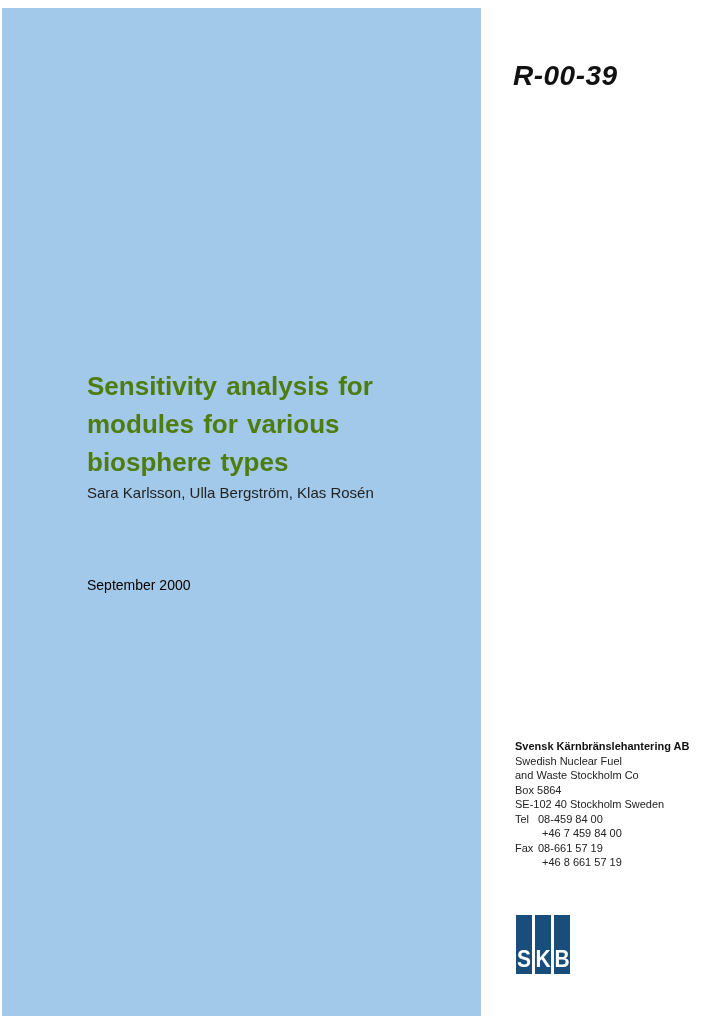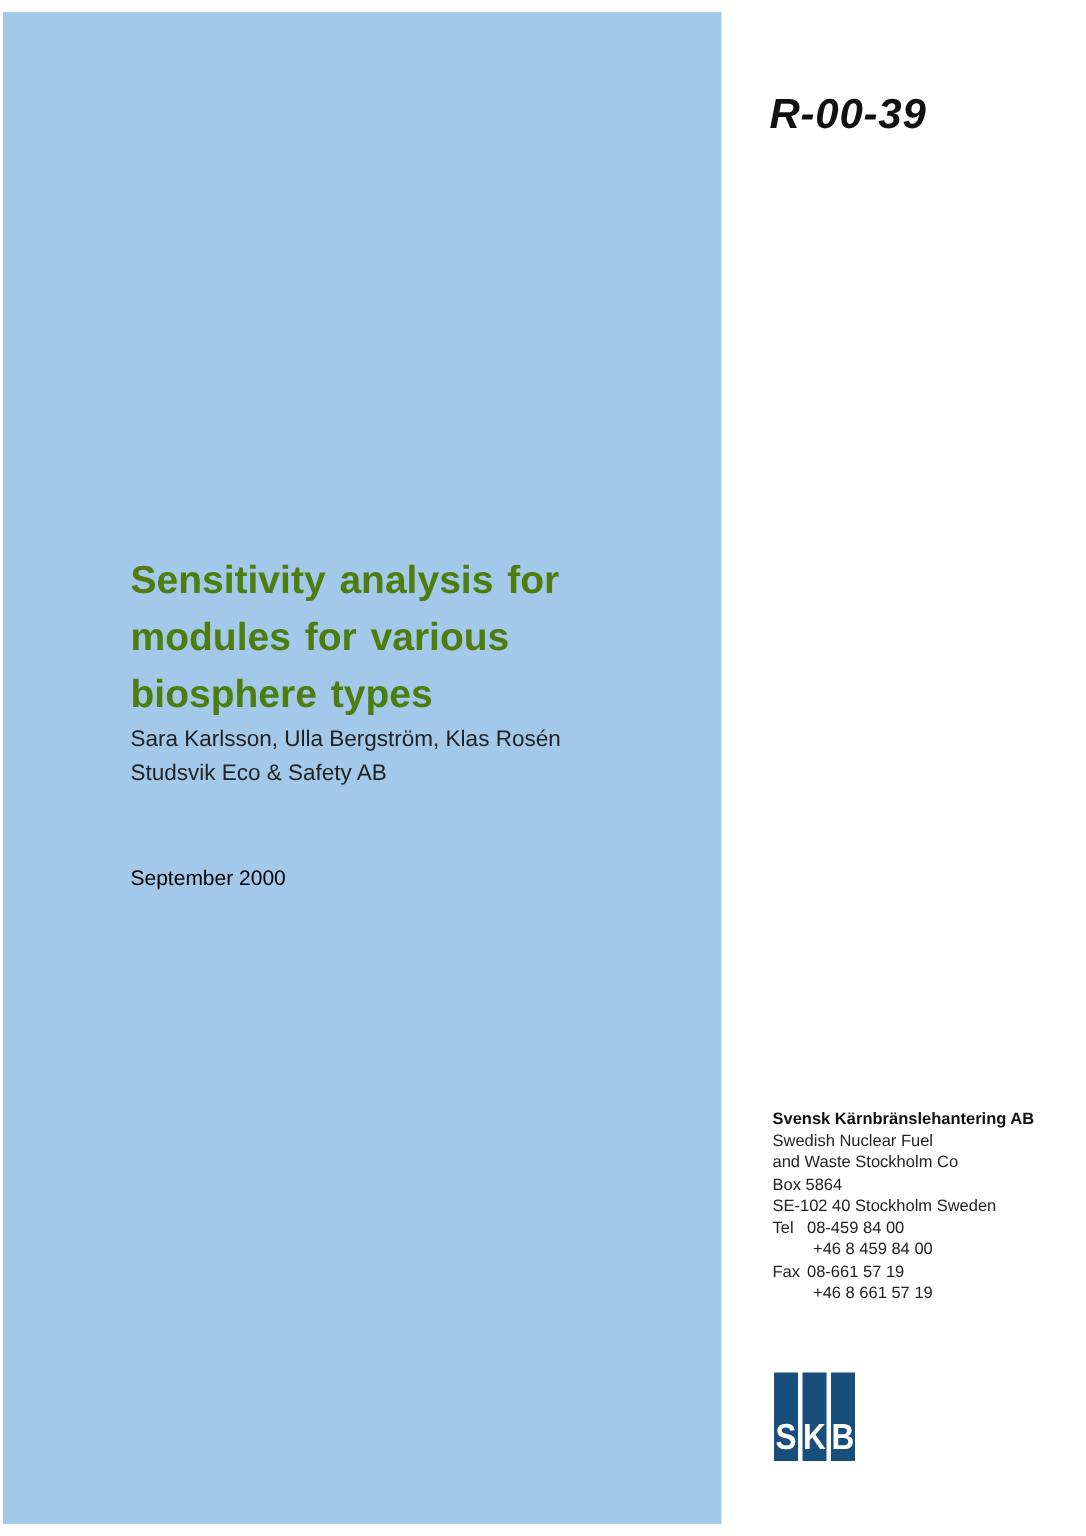--- a/index.html
+++ b/index.html
@@ -113,36 +113,35 @@
   <div class="report-number">R-00-39</div>
 
   <div class="title">
     <div>Sensitivity analysis for</div>
     <div>modules for various</div>
     <div>biosphere types</div>
   </div>
 
   <div class="authors">
     <div>Sara Karlsson, Ulla Bergström, Klas Rosén</div>
-    <div>Studsvik Eco &amp; Safety AB</div>
   </div>
 
   <div class="date">September 2000</div>
 
   <div class="publisher">
     <div class="publisher-name">Svensk Kärnbränslehantering AB</div>
     <div>Swedish Nuclear Fuel</div>
     <div>and Waste Stockholm Co</div>
     <div>Box 5864</div>
     <div>SE-102 40 Stockholm Sweden</div>
     <div class="contact-row">
       <span class="contact-label">Tel</span><span>08-459 84 00</span>
     </div>
     <div class="contact-row">
-      <span class="contact-indent"></span><span>+46 8 459 84 00</span>
+      <span class="contact-indent"></span><span>+46 7 459 84 00</span>
     </div>
     <div class="contact-row">
       <span class="contact-label">Fax</span><span>08-661 57 19</span>
     </div>
     <div class="contact-row">
       <span class="contact-indent"></span><span>+46 8 661 57 19</span>
     </div>
   </div>
 
   <div class="skb-logo">

